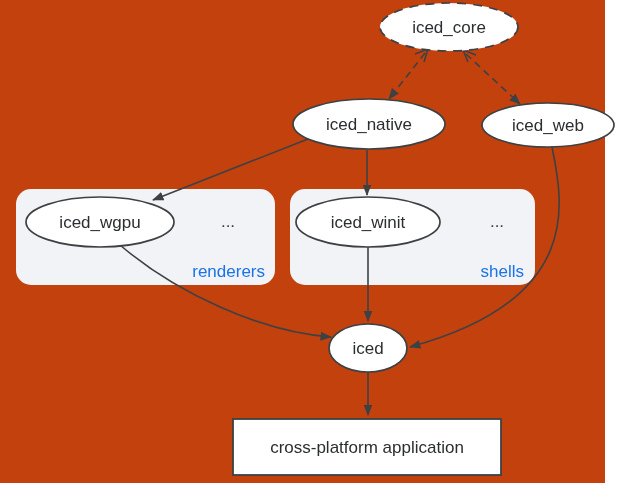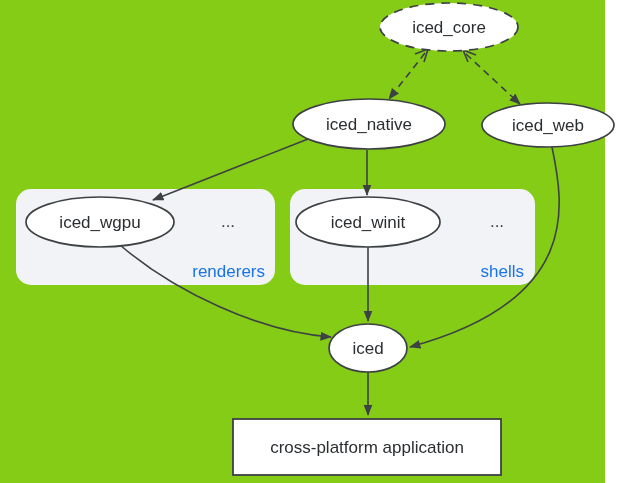--- a/index.html
+++ b/index.html
@@ -4,21 +4,21 @@
 <style>
   html, body {
     margin: 0;
     padding: 0;
     background: #ffffff;
   }
   .stage {
     position: relative;
     width: 605px;
     height: 483px;
-    background: #84cc16;
+    background: #c2410c;
     font-family: "Liberation Sans", sans-serif;
   }
   svg { display: block; }
 
   .group-box {
     fill: #f1f3f6;
     stroke: none;
   }
   .node-ellipse {
     fill: #ffffff;

